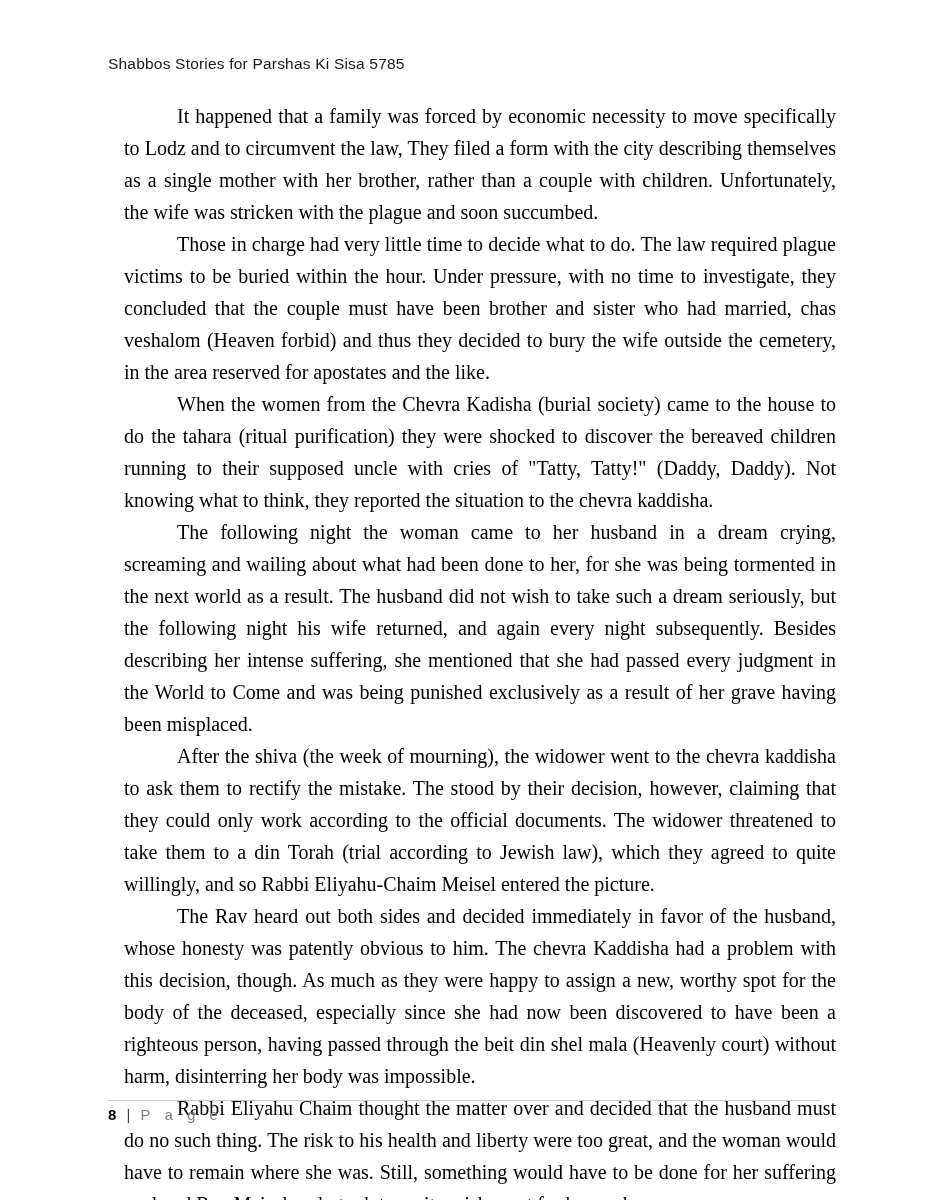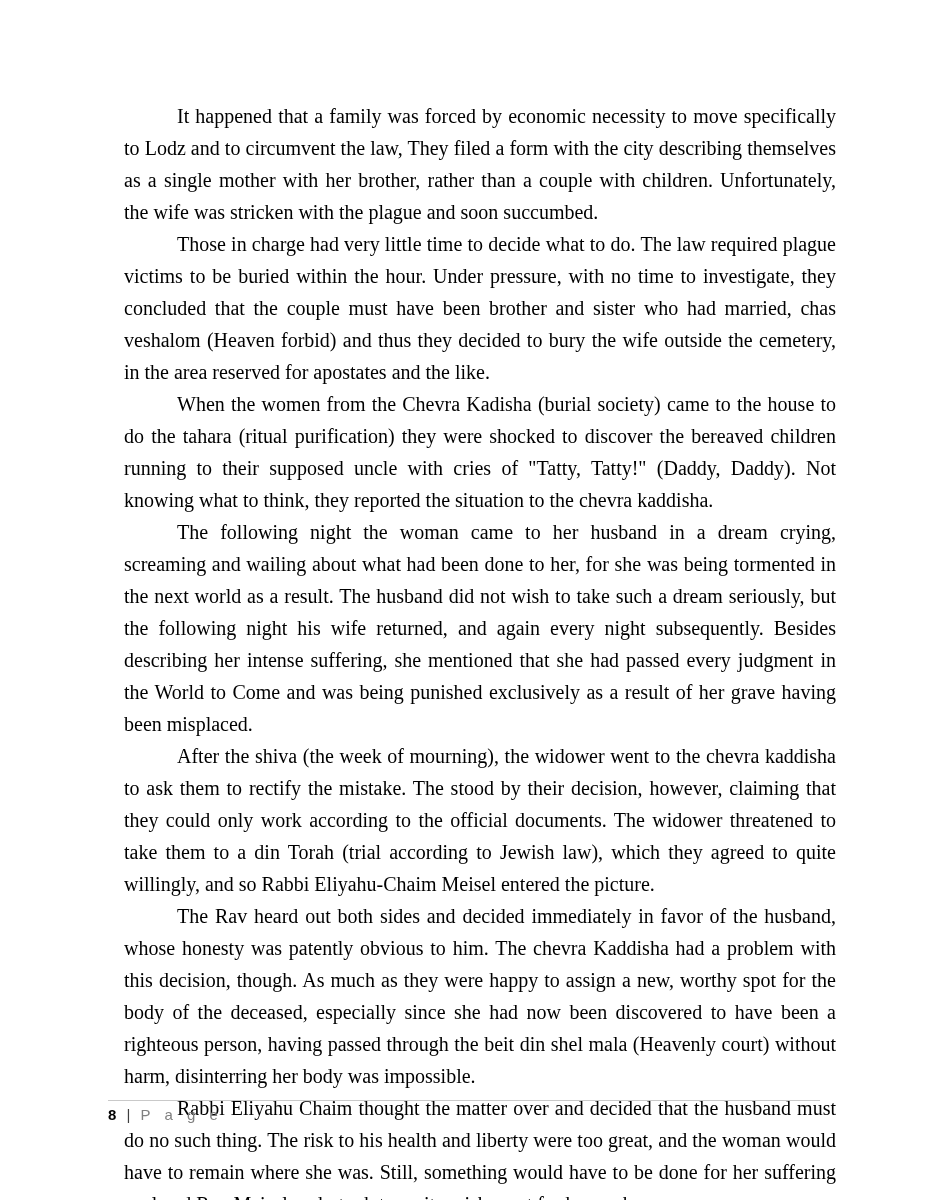--- a/index.html
+++ b/index.html
@@ -69,20 +69,21 @@
   .doc-footer .pglabel {
     color: #808080;
     letter-spacing: 5px;
   }
 </style>
 </head>
 <body>
 
 <div class="page">
 
+  <div class="doc-header">Shabbos Stories for Parshas Ki Sisa 5785</div>
 
   <div class="doc-body">
     <p>It happened that a family was forced by economic necessity to move specifically to Lodz and to circumvent the law, They filed a form with the city describing themselves as a single mother with her brother, rather than a couple with children. Unfortunately, the wife was stricken with the plague and soon succumbed.</p>
     <p>Those in charge had very little time to decide what to do. The law required plague victims to be buried within the hour. Under pressure, with no time to investigate, they concluded that the couple must have been brother and sister who had married, chas veshalom (Heaven forbid) and thus they decided to bury the wife outside the cemetery, in the area reserved for apostates and the like.</p>
     <p>When the women from the Chevra Kadisha (burial society) came to the house to do the tahara (ritual purification) they were shocked to discover the bereaved children running to their supposed uncle with cries of "Tatty, Tatty!" (Daddy, Daddy). Not knowing what to think, they reported the situation to the chevra kaddisha.</p>
     <p>The following night the woman came to her husband in a dream crying, screaming and wailing about what had been done to her, for she was being tormented in the next world as a result. The husband did not wish to take such a dream seriously, but the following night his wife returned, and again every night subsequently. Besides describing her intense suffering, she mentioned that she had passed every judgment in the World to Come and was being punished exclusively as a result of her grave having been misplaced.</p>
     <p>After the shiva (the week of mourning), the widower went to the chevra kaddisha to ask them to rectify the mistake. The stood by their decision, however, claiming that they could only work according to the official documents. The widower threatened to take them to a din Torah (trial according to Jewish law), which they agreed to quite willingly, and so Rabbi Eliyahu-Chaim Meisel entered the picture.</p>
     <p>The Rav heard out both sides and decided immediately in favor of the husband, whose honesty was patently obvious to him. The chevra Kaddisha had a problem with this decision, though. As much as they were happy to assign a new, worthy spot for the body of the deceased, especially since she had now been discovered to have been a righteous person, having passed through the beit din shel mala (Heavenly court) without harm, disinterring her body was impossible.</p>
     <p>Rabbi Eliyahu Chaim thought the matter over and decided that the husband must do no such thing. The risk to his health and liberty were too great, and the woman would have to remain where she was. Still, something would have to be done for her suffering soul and Rav Meisel undertook to recite mishnayot for her neshama</p>
   </div>

